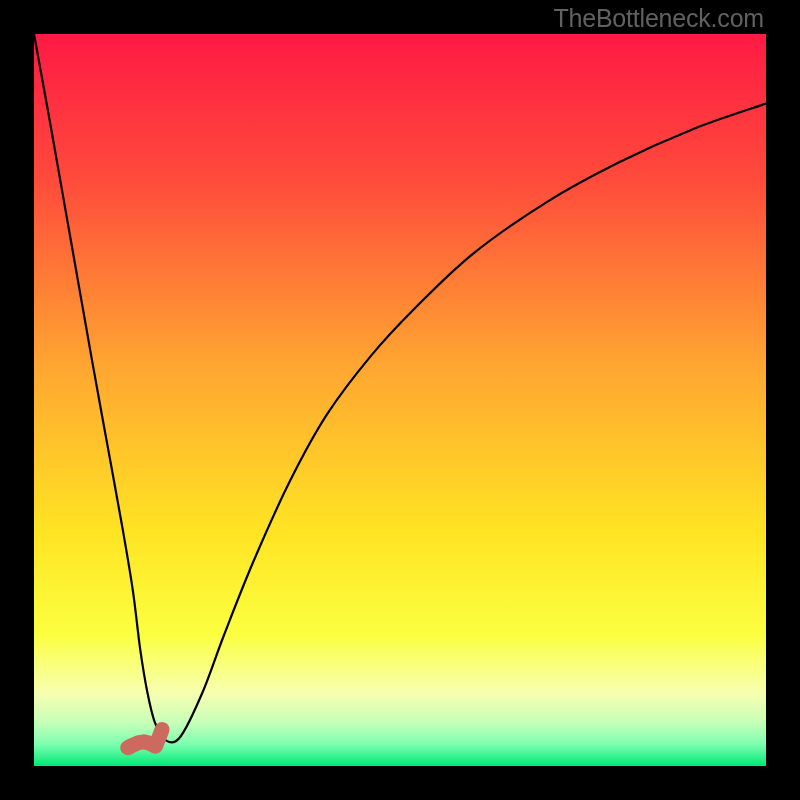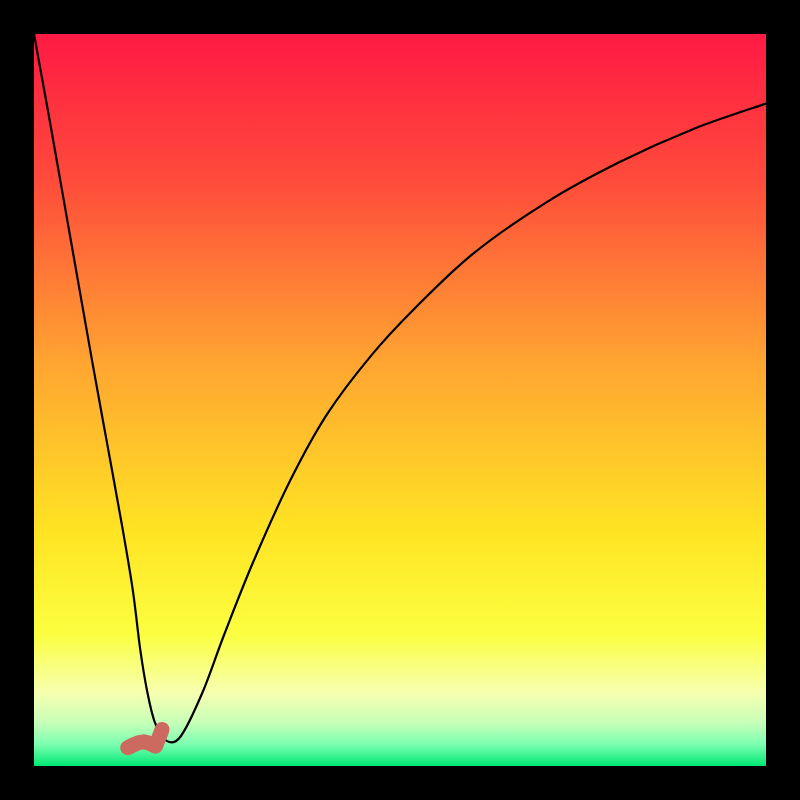--- a/index.html
+++ b/index.html
@@ -58,13 +58,14 @@
             <stop offset="94%" stop-color="#c8ffb8"></stop>
             <stop offset="97%" stop-color="#7dffb0"></stop>
             <stop offset="100%" stop-color="#00e875"></stop>
           </linearGradient>
       </defs>
       <rect x="0" y="0" width="732" height="732" fill="url(#bg-grad)"></rect>
       <path id="curve-path" fill="none" stroke="#000000" stroke-width="2.2" stroke-linecap="round" stroke-linejoin="round" d="M 0 0 C 2.44 13.419999999999996 8.54 46.35999999999998 14.64 80.51999999999998 C 20.740000000000002 114.67999999999998 29.28 163.48000000000005 36.6 204.96000000000004 C 43.92 246.44000000000003 52.46 295.24 58.56 329.4 C 64.66 363.55999999999995 68.32000000000001 383.08000000000004 73.2 409.92 C 78.08 436.76 83.57000000000001 466.04 87.84 490.44 C 92.11 514.84 95.77000000000001 535.5799999999999 98.82000000000001 556.3199999999999 C 101.87 577.06 103.69999999999999 597.8 106.13999999999999 614.88 C 108.57999999999998 631.96 111.02 646.5999999999999 113.46 658.8 C 115.89999999999999 671 117.73 680.1500000000001 120.78 688.08 C 123.83 696.01 127.49 703.94 131.76 706.38 C 136.03 708.8199999999999 140.3 710.6500000000001 146.4 702.72 C 152.5 694.79 161.04000000000002 675.88 168.36 658.8 C 175.68 641.7199999999999 181.78 622.2 190.32 600.24 C 198.85999999999999 578.28 208.62 552.66 219.6 527.04 C 230.57999999999998 501.41999999999996 244 470.91999999999996 256.2 446.52 C 268.4 422.12 279.38 401.38 292.8 380.64 C 306.22 359.9 322.08000000000004 339.77 336.72 322.08 C 351.36 304.39 363.56 291.58 380.64 274.5 C 397.71999999999997 257.42 417.24 237.29000000000002 439.2 219.60000000000002 C 461.15999999999997 201.91000000000003 488 183.61 512.4 168.36 C 536.8 153.11 561.2 140.30000000000004 585.6 128.10000000000002 C 610 115.90000000000002 634.4000000000001 104.91999999999997 658.8000000000001 95.15999999999997 C 683.2 85.39999999999996 719.8 73.80999999999996 732 69.53999999999996"></path>
       <path id="marker-path" fill="none" stroke="#cc6a60" stroke-width="15" stroke-linecap="round" stroke-linejoin="round" d="M 93.696 713.7 L 99.552 710.772 L 104.67600000000002 708.576 L 109.8 707.844 L 115.656 709.308 L 121.512 712.236 L 128.1 695.4"></path>
     </svg>
   </div>
+  <div class="watermark">TheBottleneck.com</div>
 </div>
 
 </body></html>

